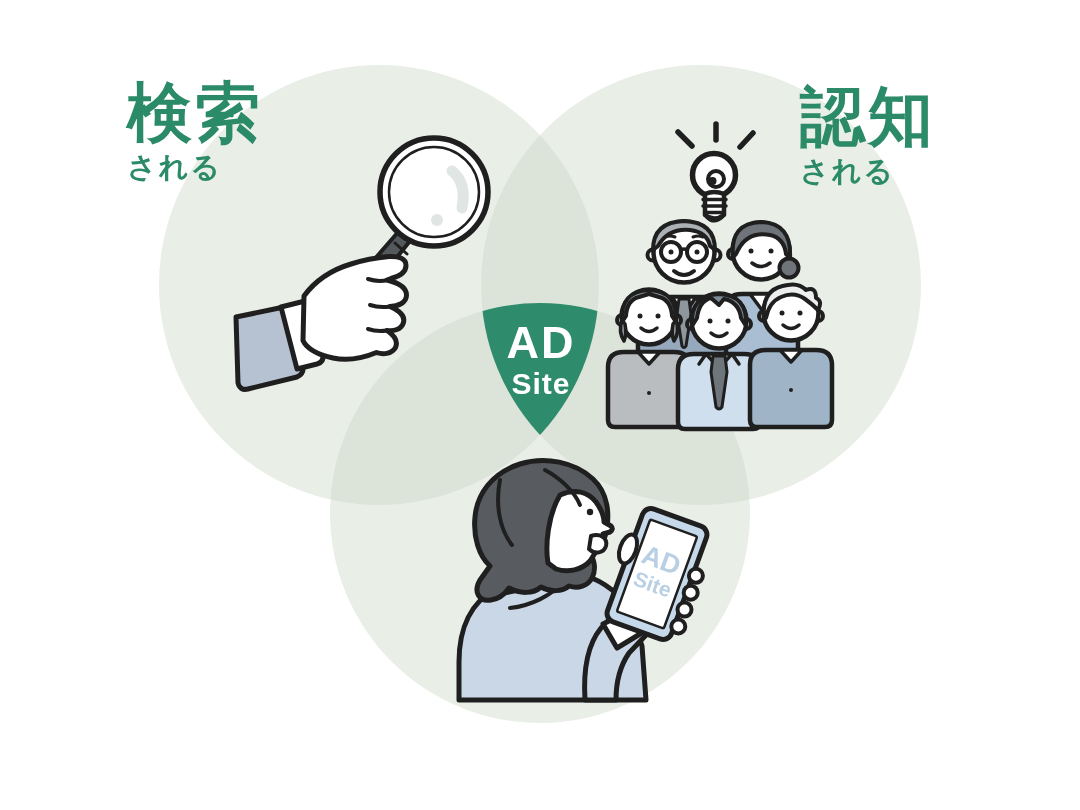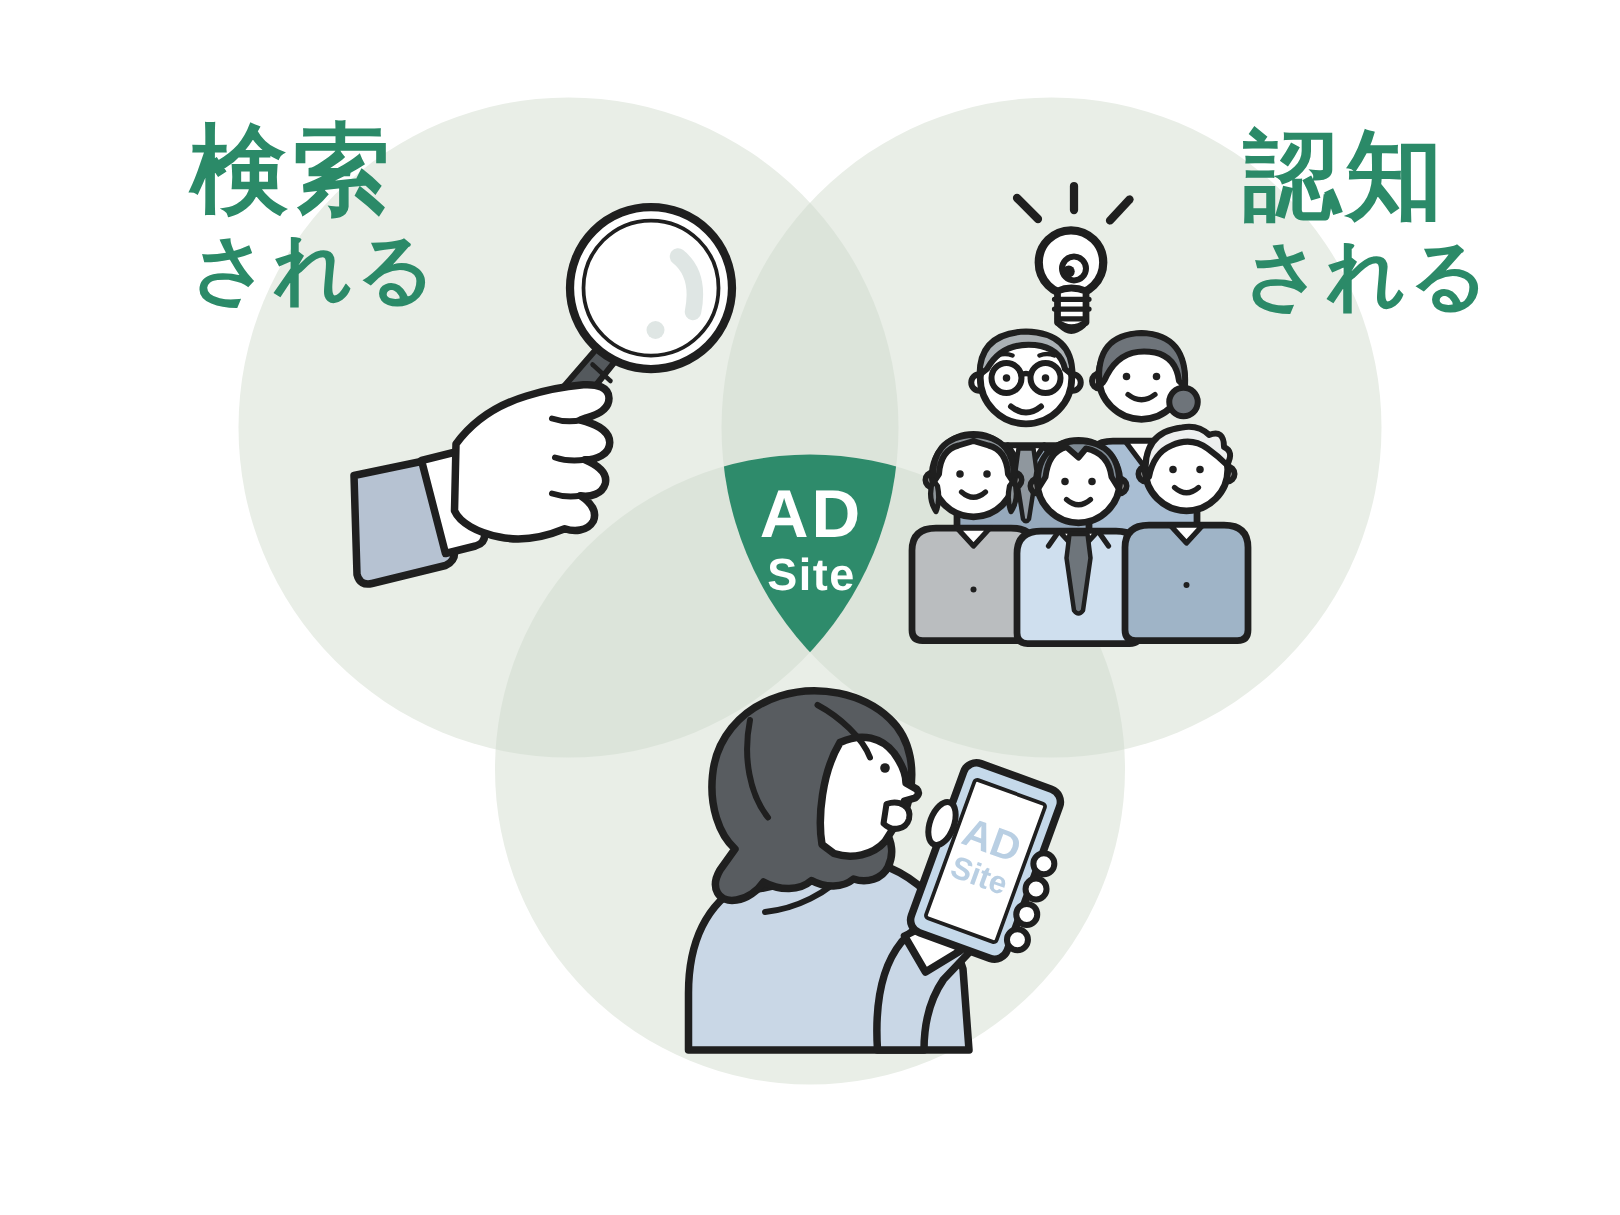--- a/index.html
+++ b/index.html
@@ -4,23 +4,23 @@
 <style>
   html,body { margin:0; padding:0; background:#ffffff; }
   .stage {
     position:relative; width:1080px; height:810px; overflow:hidden;
     background:#ffffff; font-family:"Liberation Sans", sans-serif;
   }
   .stage svg { position:absolute; left:0; top:0; }
 
   .label { position:absolute; color:#2b8a68; font-weight:800; }
   .label-main { font-size:65px; line-height:1.02; letter-spacing:3px; }
-  .label-sub  { font-size:52px; line-height:1.1; margin-top:6px; letter-spacing:2px; }
+  .label-sub  { font-size:29px; line-height:1.1; margin-top:6px; letter-spacing:2px; }
   .label-search    { left:127px; top:80px; }
-  .label-awareness { left:829px; top:84px; }
+  .label-awareness { left:800px; top:84px; }
   .label-targeting {
     position:absolute; left:0; top:724px; width:1080px; text-align:center;
     color:#2b8a68; font-weight:800; font-size:46px; letter-spacing:2px;
   }
 
   .badge-text {
     position:absolute; left:468px; top:320px; width:146px; text-align:center;
     color:#ffffff; font-weight:800;
   }
   .badge-line1 { font-size:45px; line-height:1.0; letter-spacing:2px; }

